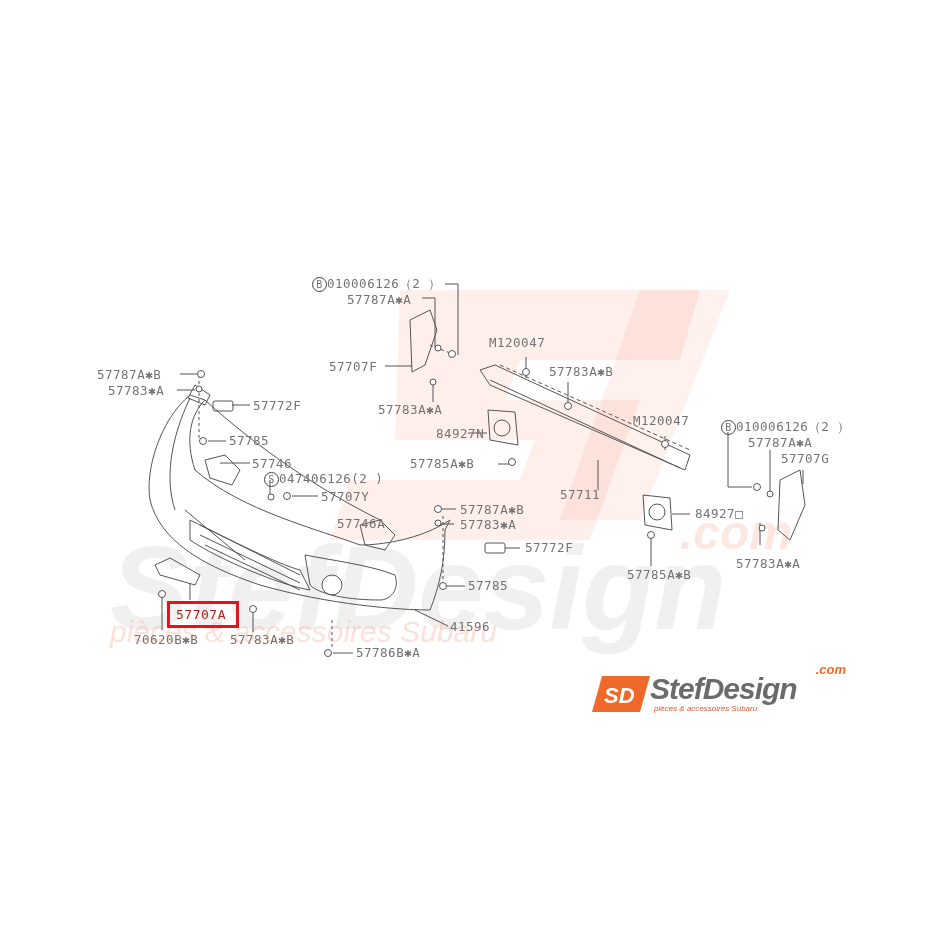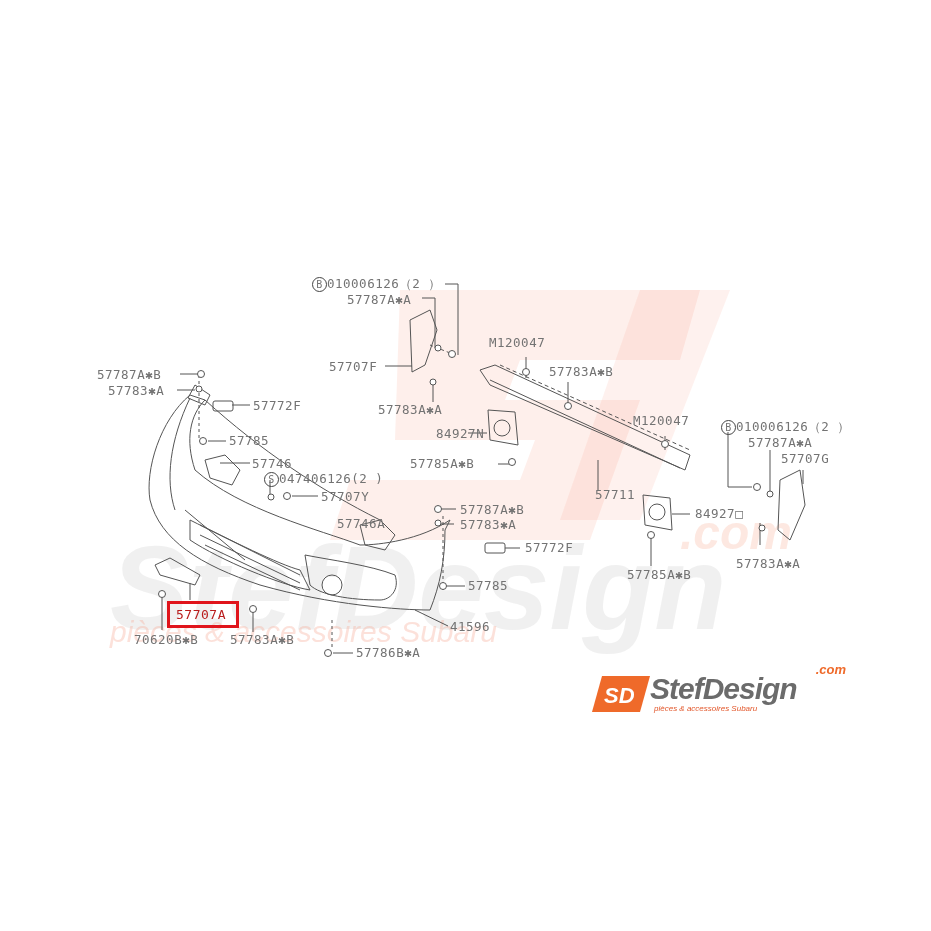--- a/index.html
+++ b/index.html
@@ -158,21 +158,21 @@
   <div class="lbl" style="left:356px;top:646px;">57786B✱A</div>
   <div class="lbl" style="left:230px;top:633px;">57783A✱B</div>
   <div class="lbl" style="left:134px;top:633px;">70620B✱B</div>
   <div class="hl" style="left:167px;top:601px;width:72px;height:27px;"></div>
   <div class="lbl" style="left:176px;top:608px;font-size:13px;color:#b91c1c;">57707A</div>
 
   <div class="lbl" style="left:489px;top:336px;">M120047</div>
   <div class="lbl" style="left:549px;top:365px;">57783A✱B</div>
   <div class="lbl" style="left:404px;top:427px;margin-left:32px;">84927N</div>
   <div class="lbl" style="left:410px;top:457px;">57785A✱B</div>
-  <div class="lbl" style="left:595px;top:488px;">57711</div>
+  <div class="lbl" style="left:560px;top:488px;">57711</div>
   <div class="lbl" style="left:633px;top:414px;">M120047</div>
   <div class="lbl" style="left:721px;top:420px;">
     <span style="display:inline-block;width:13px;height:13px;border:1px solid #444;border-radius:50%;text-align:center;font-size:10px;line-height:13px;">B</span><span>010006126（2 ）</span>
   </div>
   <div class="lbl" style="left:748px;top:436px;">57787A✱A</div>
   <div class="lbl" style="left:781px;top:452px;">57707G</div>
   <div class="lbl" style="left:695px;top:507px;">84927□</div>
   <div class="lbl" style="left:627px;top:568px;">57785A✱B</div>
   <div class="lbl" style="left:736px;top:557px;">57783A✱A</div>
 

